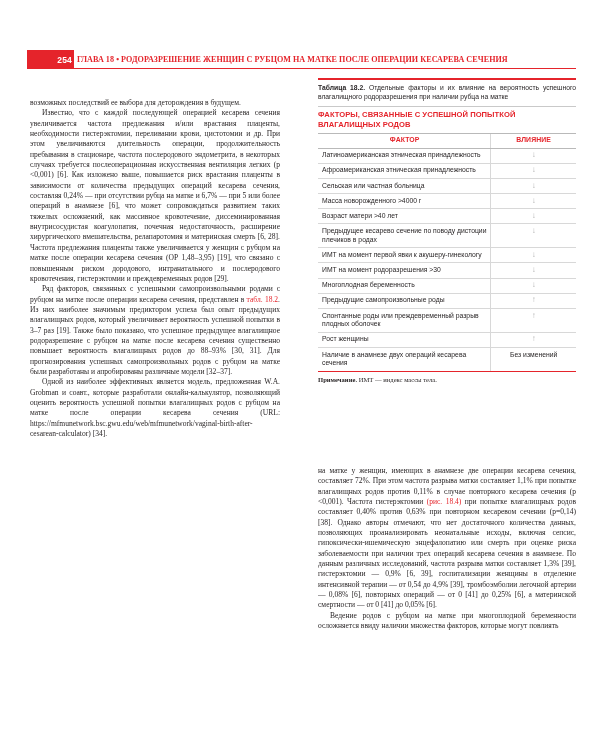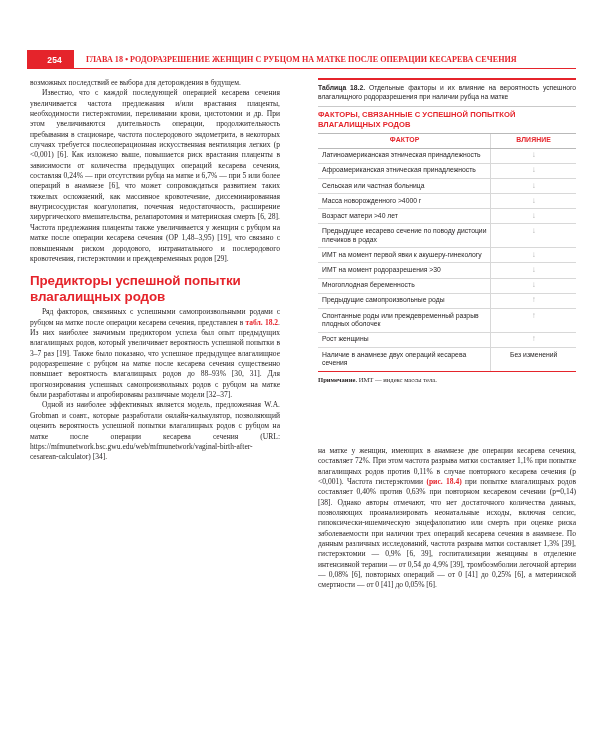--- a/index.html
+++ b/index.html
@@ -37,33 +37,33 @@
     width: 47px;
     background: #e5242b;
     color: #ffffff;
     font-family: "Liberation Sans", sans-serif;
     font-size: 8.5px;
     font-weight: bold;
     letter-spacing: .2px;
     display: flex;
     align-items: center;
     justify-content: flex-end;
-    padding-right: 12px;
+    padding-right: 2px;
     box-sizing: border-box;
   }
   .runhead-title {
     flex: 1;
     color: #e5242b;
     font-family: "Liberation Serif", serif;
     font-size: 8.1px;
     font-weight: bold;
     letter-spacing: .05px;
     display: flex;
     align-items: center;
-    padding-left: 12px;
+    padding-left: 3px;
     box-sizing: border-box;
     white-space: nowrap;
     overflow: hidden;
   }
   .runhead-rule {
     position: absolute;
     left: 74px;
     top: 68px;
     width: 502px;
     height: 0.7px;
@@ -81,23 +81,23 @@
     text-justify: inter-word;
     hyphens: manual;
   }
   .col-left  { left: 30px; }
   .col-right { left: 318px; width: 258px; top: 446px; }
 
   .col p {
     margin: 0;
     text-indent: 12px;
   }
-  .col p.noindent { text-indent: 0; }
-
-  .redref { color: #e5242b; font-weight: bold; }
+  .col p.noindent { text-indent: 0; margin-top: 20px; }
+
+  .redref { color: #e5242b; font-weight: normal; }
 
   
   .sect-head {
     margin-top: 9px;
     margin-bottom: 3px;
     color: #e5242b;
     font-family: "Liberation Sans", sans-serif;
     font-size: 13.4px;
     font-weight: bold;
     line-height: 15.6px;
@@ -206,21 +206,20 @@
   <div class="runhead">
     <div class="runhead-folio">254</div>
     <div class="runhead-title">ГЛАВА 18 • РОДОРАЗРЕШЕНИЕ ЖЕНЩИН С РУБЦОМ НА МАТКЕ ПОСЛЕ ОПЕРАЦИИ КЕСАРЕВА СЕЧЕНИЯ</div>
   </div>
   <div class="runhead-rule"></div>
 
   <div class="col col-left">
     <p class="noindent">возможных последствий ее выбора для деторождения в будущем.</p>
     <p>Известно, что с каждой последующей операцией кесарева сечения увеличивается частота предлежания и/или врастания плаценты, необходимости гистерэктомии, переливании крови, цистотомии и др. При этом увеличиваются длительность операции, продолжительность пребывания в стационаре, частота послеродового эндометрита, в некоторых случаях требуется послеоперационная искусственная вентиляция легких (p &lt;0,001) [6]. Как изложено выше, повышается риск врастания плаценты в зависимости от количества предыдущих операций кесарева сечения, составляя 0,24% — при отсутствии рубца на матке и 6,7% — при 5 или более операций в анамнезе [6], что может сопровождаться развитием таких тяжелых осложнений, как массивное кровотечение, диссеминированная внутрисосудистая коагулопатия, почечная недостаточность, расширение хирургического вмешательства, релапаротомия и материнская смерть [6, 28]. Частота предлежания плаценты также увеличивается у женщин с рубцом на матке после операции кесарева сечения (ОР 1,48–3,95) [19], что связано с повышенным риском дородового, интранатального и послеродового кровотечения, гистерэктомии и преждевременных родов [29].</p>
 
-    <div class="sect-head">Предикторы успешной попытки влагалищных родов</div>
 
     <p><span>Ряд факторов, связанных с успешными самопроизвольными родами с рубцом на матке после операции кесарева сечения, представлен в </span><span class="redref">табл. 18.2</span><span>. Из них наиболее значимым предиктором успеха был опыт предыдущих влагалищных родов, который увеличивает вероятность успешной попытки в 3–7 раз [19]. Также было показано, что успешное предыдущее влагалищное родоразрешение с рубцом на матке после кесарева сечения существенно повышает вероятность влагалищных родов до 88–93% [30, 31]. Для прогнозирования успешных самопроизвольных родов с рубцом на матке были разработаны и апробированы различные модели [32–37].</span></p>
 
     <p>Одной из наиболее эффективных является модель, предложенная W.A. Grobman и соавт., которые разработали онлайн-калькулятор, позволяющий оценить вероятность успешной попытки влагалищных родов с рубцом на матке после операции кесарева сечения (URL: https://mfmunetwork.bsc.gwu.edu/web/mfmunetwork/vaginal-birth-after-cesarean-calculator) [34].</p>
   </div>
 
   <div class="tblbox">
     <div class="tbl-toprule"></div>
 
     <div class="tbl-caption"><span class="capnum">Таблица 18.2.</span><span> Отдельные факторы и их влияние на вероятность успешного влагалищного родоразрешения при наличии рубца на матке</span></div>
@@ -290,15 +289,16 @@
             <td class="c-effect"><span class="nochange">Без изменений</span></td>
           </tr>
       </tbody>
     </table>
 
     <div class="tbl-note"><b>Примечание.</b><span> ИМТ — индекс массы тела.</span></div>
   </div>
 
   <div class="col col-right">
     <p class="noindent"><span>на матке у женщин, имеющих в анамнезе две операции кесарева сечения, составляет 72%. При этом частота разрыва матки составляет 1,1% при попытке влагалищных родов против 0,11% в случае повторного кесарева сечения (p &lt;0,001). Частота гистерэктомии </span><span class="redref">(рис. 18.4)</span><span> при попытке влагалищных родов составляет 0,40% против 0,63% при повторном кесаревом сечении (p=0,14) [38]. Однако авторы отмечают, что нет достаточного количества данных, позволяющих проанализировать неонатальные исходы, включая сепсис, гипоксически-ишемическую энцефалопатию или смерть при оценке риска заболеваемости при наличии трех операций кесарева сечения в анамнезе. По данным различных исследований, частота разрыва матки составляет 1,3% [39], гистерэктомии — 0,9% [6, 39], госпитализации женщины в отделение интенсивной терапии — от 0,54 до 4,9% [39], тромбоэмболии легочной артерии — 0,08% [6], повторных операций — от 0 [41] до 0,25% [6], а материнской смертности — от 0 [41] до 0,05% [6].</span></p>
+    <p>Ведение родов с рубцом на матке при многоплодной беременности осложняется ввиду наличии множества факторов, которые могут повлиять</p>
   </div>
 
 </div>
 
 </body></html>

